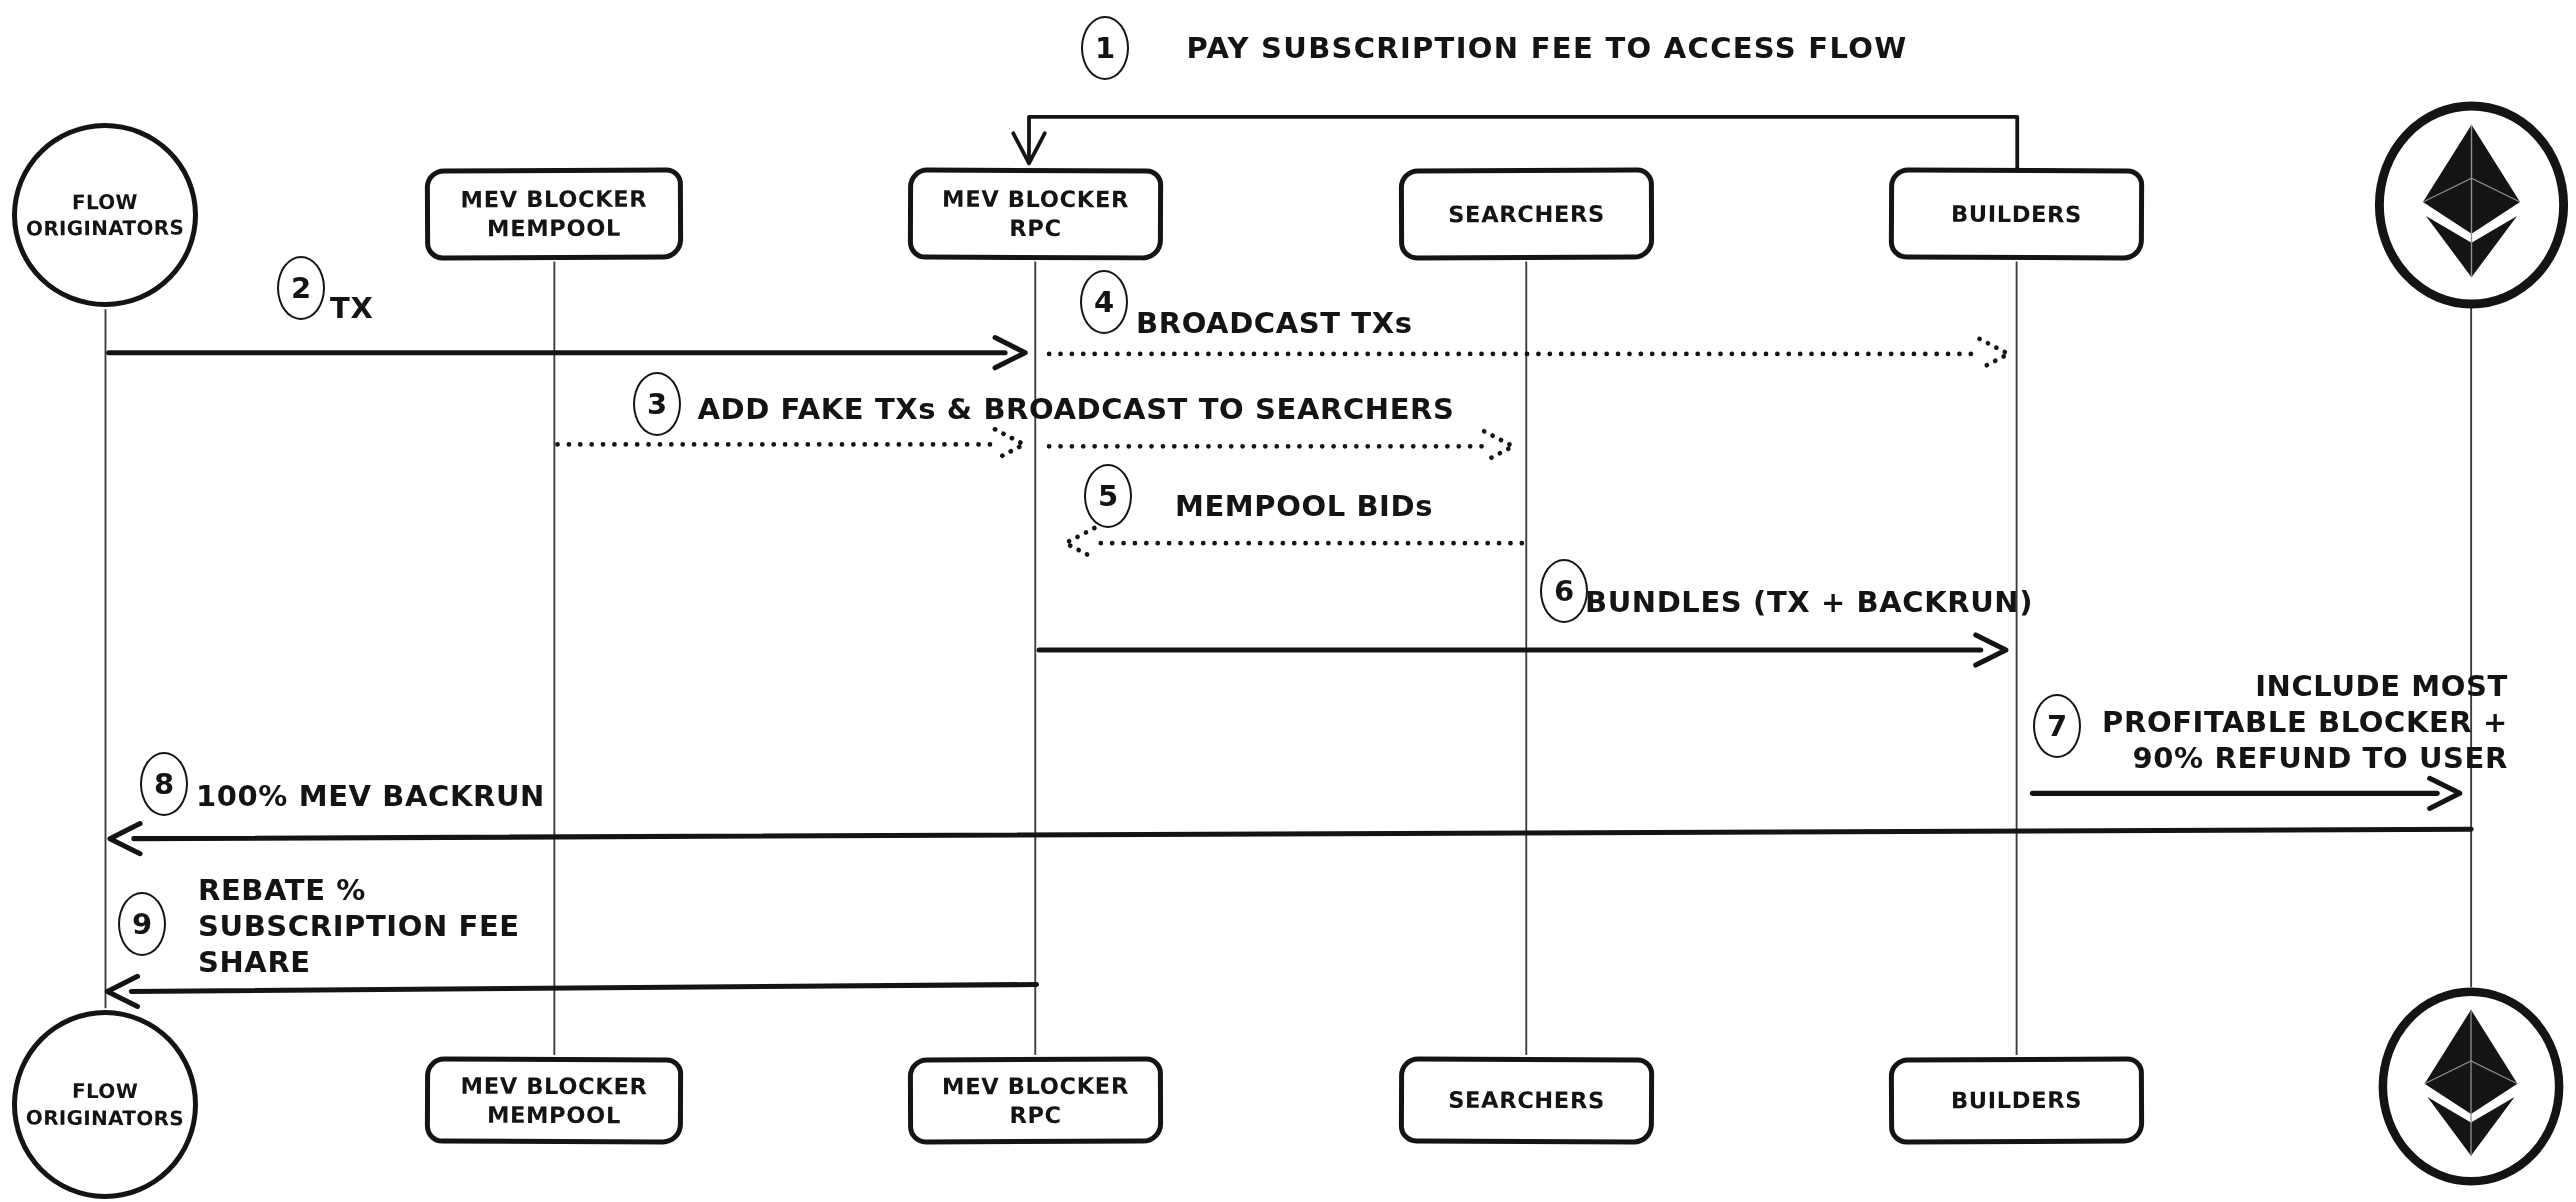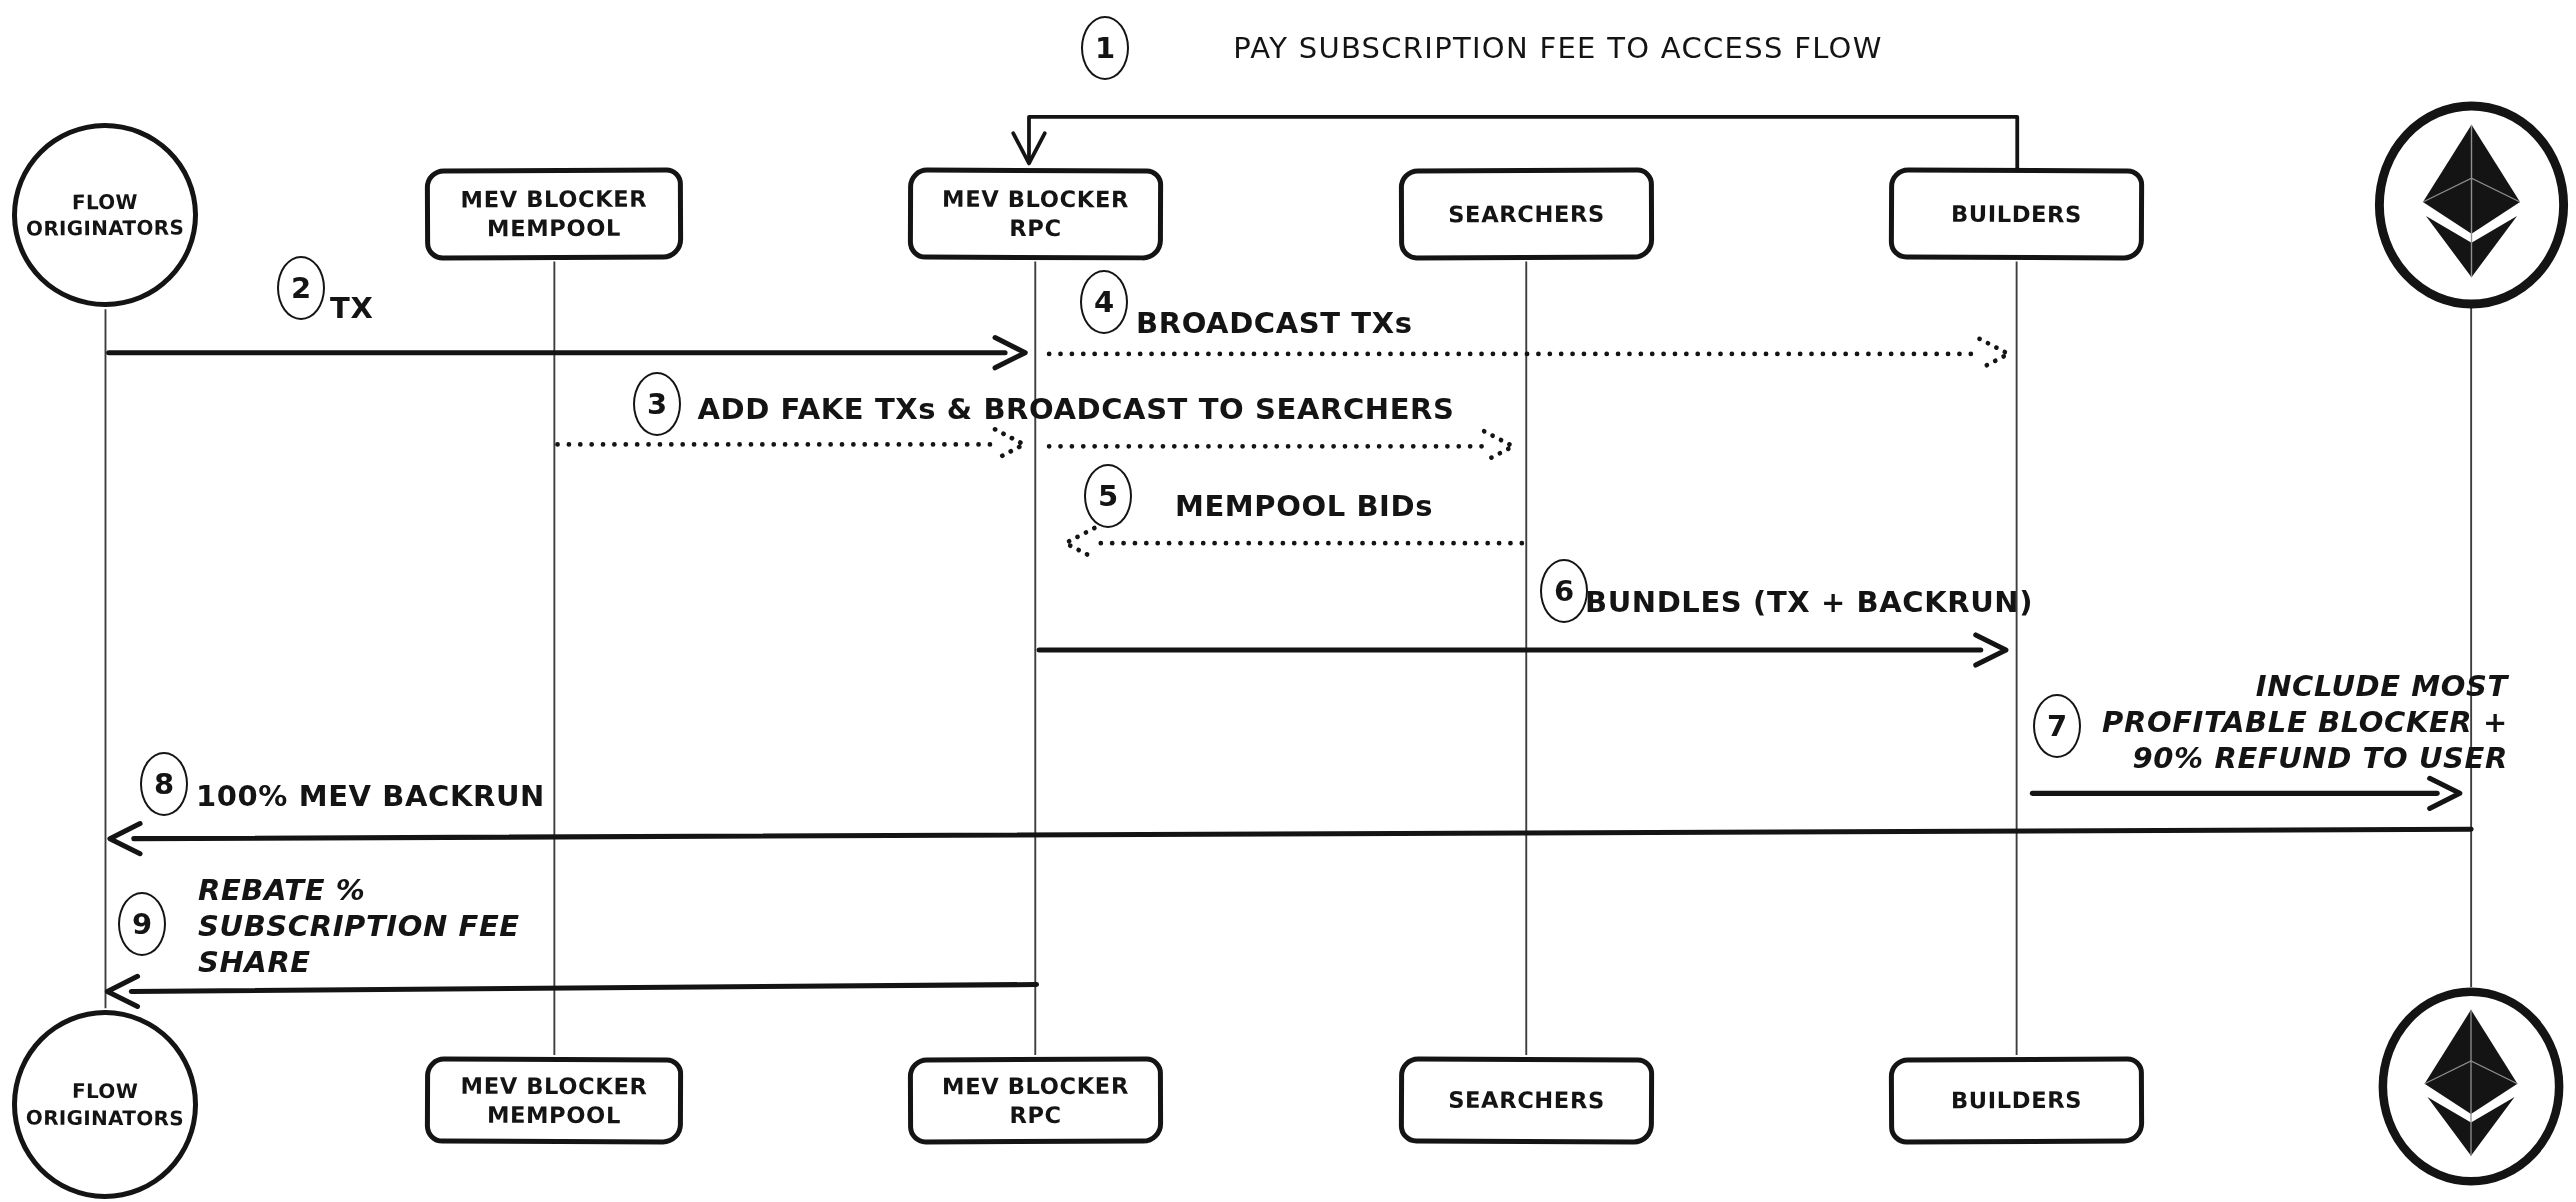--- a/index.html
+++ b/index.html
@@ -19,22 +19,22 @@
   .aellipse{position:absolute;border:5px solid #141414;border-radius:50%;background:#ffffff;
         display:flex;flex-direction:column;align-items:center;justify-content:center;
         font-size:20px;font-weight:bold;letter-spacing:0.3px;line-height:26.4px;text-align:center;}
   .aline{display:block;}
 
   .badge{position:absolute;width:44px;height:60px;border:2.8px solid #141414;border-radius:50%;
         background:#ffffff;display:flex;align-items:center;justify-content:center;
         font-size:29px;font-weight:bold;}
   .mlabel{position:absolute;font-size:29px;font-weight:bold;letter-spacing:0.6px;white-space:nowrap;}
   .center{transform:translateX(-50%);text-align:right;}
-  .line{display:block;font-style:italic;}
-  .title-text{position:absolute;font-size:29px;font-weight:normal;letter-spacing:1.3px;white-space:nowrap;transform:translateX(-50%);margin-left:11px;}
+  .line{display:block;}
+  .title-text{position:absolute;font-size:29px;font-weight:bold;letter-spacing:1.3px;white-space:nowrap;transform:translateX(-50%);}
   .ethwrap{position:absolute;}
 </style>
 </head>
 <body>
 
 <div class="canvas">
 
   <svg class="wires" viewBox="0 0 4096 1912">
 
     <line class="lifeline" x1="167" y1="492" x2="167" y2="1604"></line>

